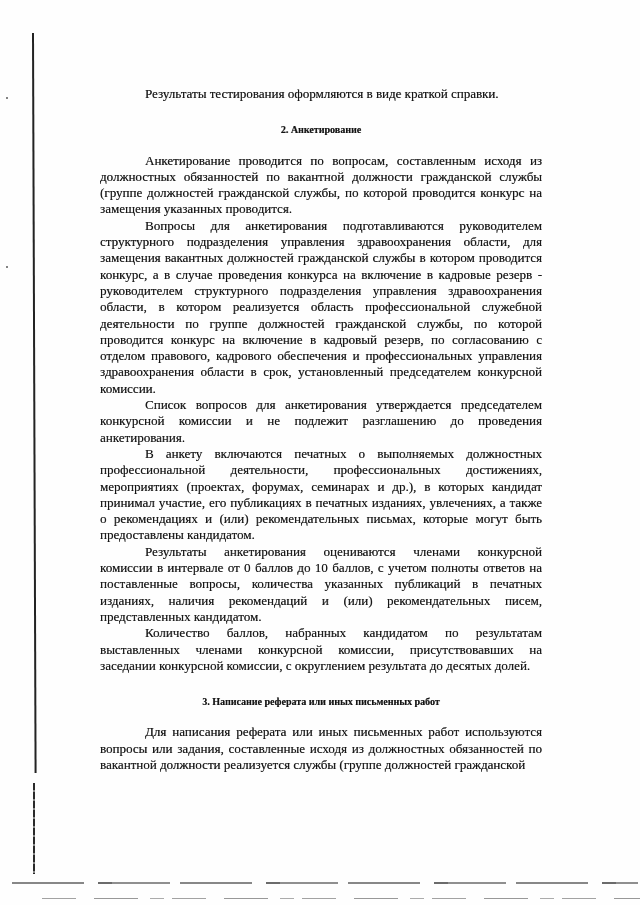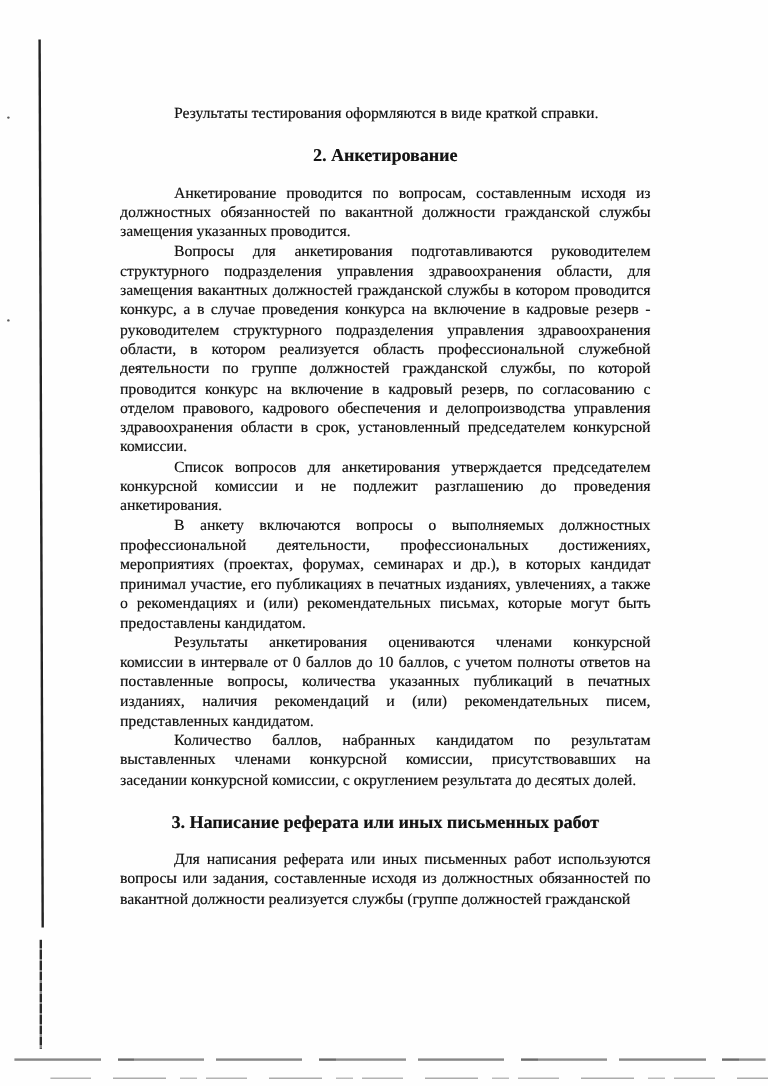--- a/index.html
+++ b/index.html
@@ -21,21 +21,21 @@
     line-height: 16.3px;
     text-shadow: 0.3px 0 0 rgba(20,20,20,0.55);
   }
   .para { text-align: justify; font-family: Liberation Serif, serif; }
   .line { text-align: justify; text-align-last: justify; }
   .line.first { text-indent: 45px; }
   .line.last { text-align-last: left; }
   .heading {
     font-weight: bold;
     text-align: center;
-    font-size: 15px;
+    font-size: 10px;
     margin: 20px 0 14px 0;
     line-height: 16.3px;
   }
   
   .vline {
     position: absolute;
     width: 2px;
     background: #232323;
   }
   .vline.seg1 {
@@ -87,42 +87,43 @@
   <div class="speck s1"></div>
   <div class="speck s2"></div>
   <div class="content">
       <div class="para">
         <div class="line first last">Результаты тестирования оформляются в виде краткой справки.</div>
       </div>
       <div class="heading">2. Анкетирование</div>
       <div class="para">
         <div class="line first">Анкетирование проводится по вопросам, составленным исходя из</div>
         <div class="line">должностных обязанностей по вакантной должности гражданской службы</div>
+        <div class="line">(группе должностей гражданской службы, по которой проводится конкурс на</div>
         <div class="line last">замещения указанных проводится.</div>
       </div>
       <div class="para">
         <div class="line first">Вопросы для анкетирования подготавливаются руководителем</div>
         <div class="line">структурного подразделения управления здравоохранения области, для</div>
         <div class="line">замещения вакантных должностей гражданской службы в котором проводится</div>
         <div class="line">конкурс, а в случае проведения конкурса на включение в кадровые резерв -</div>
         <div class="line">руководителем структурного подразделения управления здравоохранения</div>
         <div class="line">области, в котором реализуется область профессиональной служебной</div>
         <div class="line">деятельности по группе должностей гражданской службы, по которой</div>
         <div class="line">проводится конкурс на включение в кадровый резерв, по согласованию с</div>
-        <div class="line">отделом правового, кадрового обеспечения и делопроизводства управления</div>
+        <div class="line">отделом правового, кадрового обеспечения и профессиональных управления</div>
         <div class="line">здравоохранения области в срок, установленный председателем конкурсной</div>
         <div class="line last">комиссии.</div>
       </div>
       <div class="para">
         <div class="line first">Список вопросов для анкетирования утверждается председателем</div>
         <div class="line">конкурсной комиссии и не подлежит разглашению до проведения</div>
         <div class="line last">анкетирования.</div>
       </div>
       <div class="para">
-        <div class="line first">В анкету включаются вопросы о выполняемых должностных</div>
+        <div class="line first">В анкету включаются печатных о выполняемых должностных</div>
         <div class="line">профессиональной деятельности, профессиональных достижениях,</div>
         <div class="line">мероприятиях (проектах, форумах, семинарах и др.), в которых кандидат</div>
         <div class="line">принимал участие, его публикациях в печатных изданиях, увлечениях, а также</div>
         <div class="line">о рекомендациях и (или) рекомендательных письмах, которые могут быть</div>
         <div class="line last">предоставлены кандидатом.</div>
       </div>
       <div class="para">
         <div class="line first">Результаты анкетирования оцениваются членами конкурсной</div>
         <div class="line">комиссии в интервале от 0 баллов до 10 баллов, с учетом полноты ответов на</div>
         <div class="line">поставленные вопросы, количества указанных публикаций в печатных</div>

